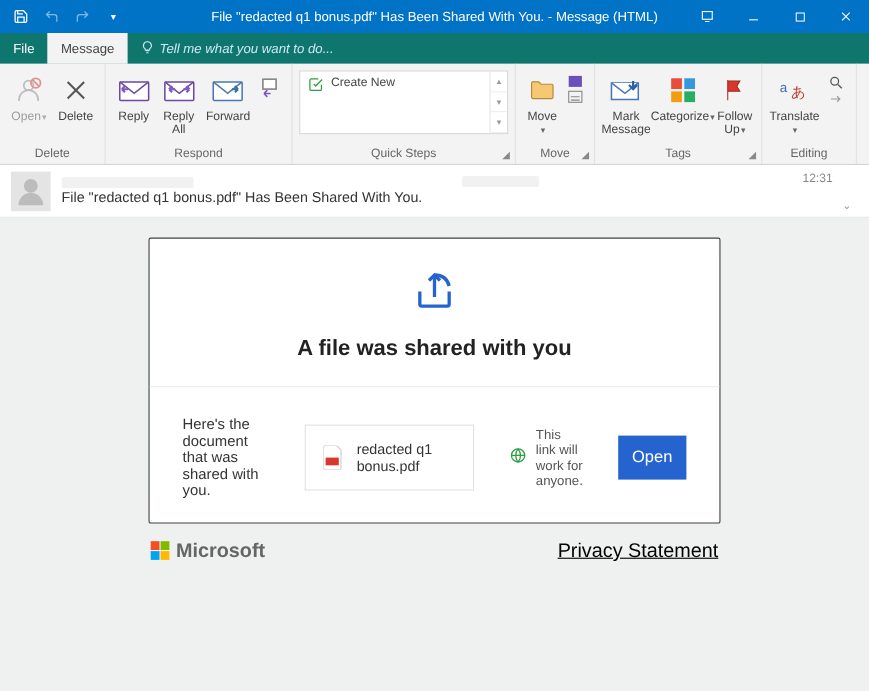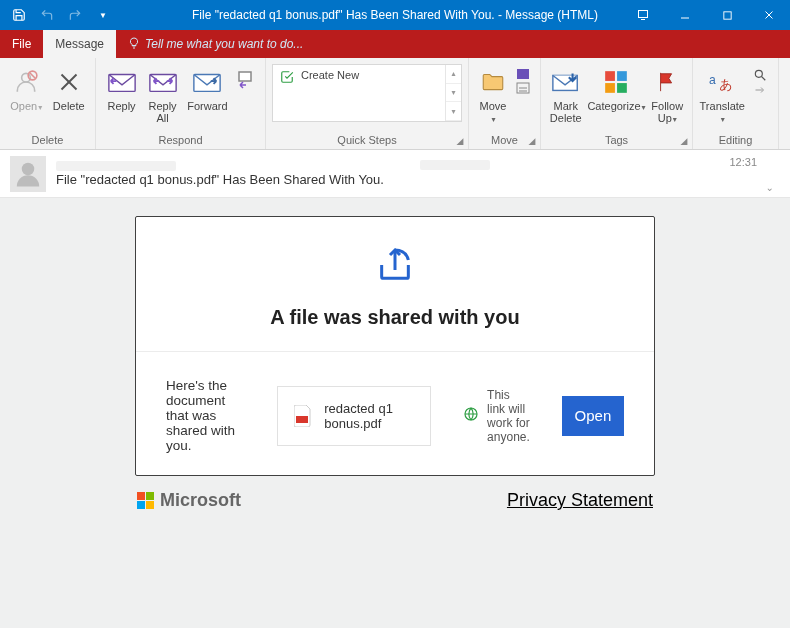--- a/index.html
+++ b/index.html
@@ -8,21 +8,21 @@
     
     .titlebar { height: 30px; background: #0173c7; color: #fff; display: flex; align-items: center; position: relative; }
     .qat { display: flex; align-items: center; gap: 2px; padding-left: 6px; }
     .qat-btn { width: 26px; height: 26px; display: flex; align-items: center; justify-content: center; color: #fff; }
     .qat-btn.disabled { opacity: 0.5; }
     .title-text { position: absolute; left: 50%; transform: translateX(-50%); font-size: 12px; white-space: nowrap; }
     .win-controls { margin-left: auto; display: flex; }
     .win-btn { width: 42px; height: 30px; display: flex; align-items: center; justify-content: center; color: #fff; }
 
     
-    .tabs { height: 28px; background: #b91c1c; display: flex; align-items: stretch; color: #fff; font-size: 12px; }
+    .tabs { height: 28px; background: #0f766e; display: flex; align-items: stretch; color: #fff; font-size: 12px; }
     .tab { padding: 0 12px; display: flex; align-items: center; cursor: pointer; }
     .tab.active { background: #f3f3f3; color: #444; }
     .tellme { display: flex; align-items: center; gap: 5px; padding-left: 12px; color: #cfe8f7; font-style: italic; }
 
     
     .ribbon { height: 92px; background: #f3f3f3; border-bottom: 1px solid #d4d4d4; display: flex; }
     .group { border-right: 1px solid #e1e1e1; padding: 2px 6px 0 6px; display: flex; flex-direction: column; position: relative; }
     .group-body { flex: 1; display: flex; align-items: flex-start; gap: 2px; padding-top: 4px; }
     .group-label { text-align: center; font-size: 11px; color: #666; height: 16px; line-height: 14px; position: relative; }
     .dlauncher { position: absolute; right: 2px; bottom: 2px; width: 12px; height: 12px; color: #888; font-size: 9px; display:flex; align-items:center; justify-content:center;}
@@ -256,21 +256,21 @@
     <div class="group-body">
       <div class="rbtn">
         <div class="rbtn-ico">
           <svg width="30" height="26" viewBox="0 0 32 24" fill="#fff" stroke="#4a78b5" stroke-width="1.5">
               <rect x="2" y="5" width="26" height="16"></rect>
               <polyline points="2,5 15,15 28,5"></polyline>
               <path d="M23 3 L23 11 M19 7 L23 11 L27 7" stroke="#2a62a8" stroke-width="2.2" fill="none"></path>
             </svg>
         </div>
         <div class="rbtn-lbl" style="white-space:pre;">Mark
-Delete</div>
+Message</div>
       </div>
       <div class="rbtn">
         <div class="rbtn-ico">
           <svg width="26" height="26" viewBox="0 0 24 24">
               <rect x="2" y="2" width="9" height="9" fill="#e74c3c"></rect>
               <rect x="13" y="2" width="9" height="9" fill="#3498db"></rect>
               <rect x="2" y="13" width="9" height="9" fill="#f39c12"></rect>
               <rect x="13" y="13" width="9" height="9" fill="#27ae60"></rect>
             </svg>
         </div>

